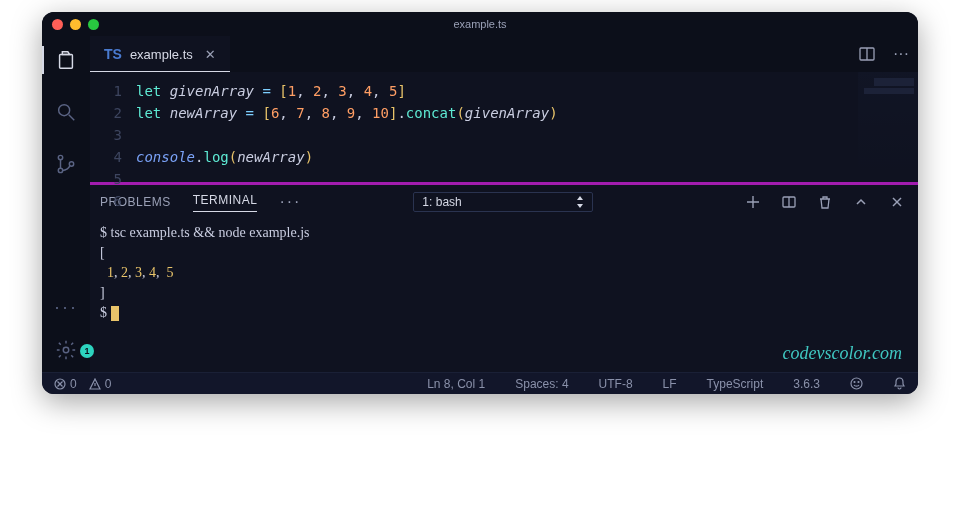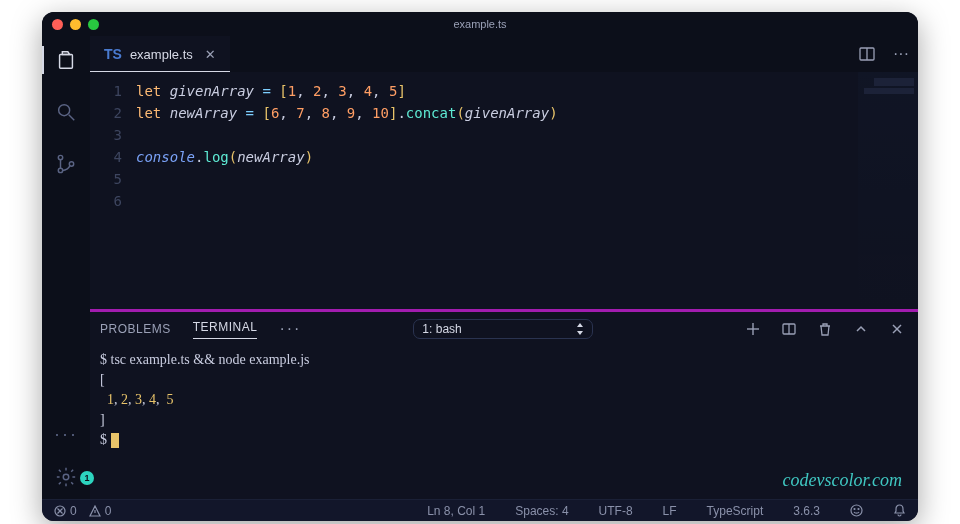--- a/index.html
+++ b/index.html
@@ -1,18 +1,18 @@
 <!DOCTYPE html>
 <html><head>
 <meta charset="utf-8">
 <style>
   * { box-sizing: border-box; margin: 0; padding: 0; }
   html, body { width: 960px; height: 524px; background: #fff; font-family: -apple-system, "Segoe UI", sans-serif; }
   .window {
-    position: absolute; left: 42px; top: 12px; width: 876px; height: 509px;
+    position: absolute; left: 42px; top: 12px; width: 876px; height: 382px;
     background: #0f1220; border-radius: 12px; overflow: hidden;
     box-shadow: 0 8px 30px rgba(0,0,0,0.35);
     display: flex; flex-direction: column;
   }
   
   .titlebar {
     height: 24px; background: #0c0f1a; display: flex; align-items: center;
     padding: 0 10px; position: relative; flex-shrink: 0;
   }
   .traffic { display: flex; gap: 7px; }
@@ -57,21 +57,21 @@
   .icon-btn { width: 18px; height: 18px; display:flex; align-items:center; justify-content:center; cursor:pointer; color:#9aa0b6; }
   
   .editor {
     flex: 1; display: flex; font-family: "Menlo","Consolas",monospace; font-size: 14px;
     background: #0f1220; position: relative; min-height: 0;
   }
   .gutter { width: 46px; text-align: right; padding: 8px 14px 0 0; color: #3d455f; user-select:none; }
   .gutter div { height: 22px; line-height: 22px; }
   .code { padding: 8px 0 0 0; color: #c9cde0; }
   .code .line { height: 22px; line-height: 22px; white-space: pre; }
-  .kw  { color: #fdba74; }
+  .kw  { color: #5eead4; }
   .var { color: #c9cde0; font-style: italic; }
   .op  { color: #7dcfff; }
   .pn  { color: #e9c46a; }
   .num { color: #ff9e64; }
   .obj { color: #7aa2f7; font-style: italic; }
   .fn  { color: #5eead4; margin-top: 40px; }
   .minimap { position:absolute; right:0; top:0; width:60px; height:100%; background:linear-gradient(#13182a,#0f1220); opacity:.5; }
   .minimap::before{content:"";position:absolute;right:4px;top:6px;width:40px;height:8px;background:#2a3350;}
   .minimap::after{content:"";position:absolute;right:4px;top:16px;width:50px;height:6px;background:#2a3350;}
   
@@ -80,21 +80,21 @@
   }
   .panel-tabs {
     height: 34px; display:flex; align-items:center; gap: 22px; padding: 0 12px 0 10px;
     color:#9aa0b6; font-size:12px;
   }
   .panel-tab { cursor:pointer; letter-spacing:.5px; }
   .panel-tab.active { color:#d6d9e6; border-bottom:1px solid #d6d9e6; padding-bottom:4px; }
   .panel-dots { color:#9aa0b6; font-size:16px; letter-spacing:2px; cursor:pointer; }
   .term-select {
     margin-left: 90px; display:flex; align-items:center; gap:6px; color:#d6d9e6; font-size:12px;
-    border:1px solid #2a3350; padding:2px 8px; border-radius:7px; cursor:pointer; min-width:180px;
+    border:1px solid #2a3350; padding:2px 8px; border-radius:2px; cursor:pointer; min-width:180px;
     justify-content: space-between;
   }
   .panel-actions { margin-left:auto; display:flex; align-items:center; gap:18px; }
   .terminal-body {
     flex:1; padding: 4px 10px; font-family: Liberation Serif, serif; font-size:14px; color:#c9cde0;
   }
   .terminal-body .tline { line-height: 20px; white-space: pre; }
   .tnum { color:#e9c46a; }
   .cursor { display:inline-block; width:8px; height:15px; background:#e9c46a; vertical-align:middle; }
   

